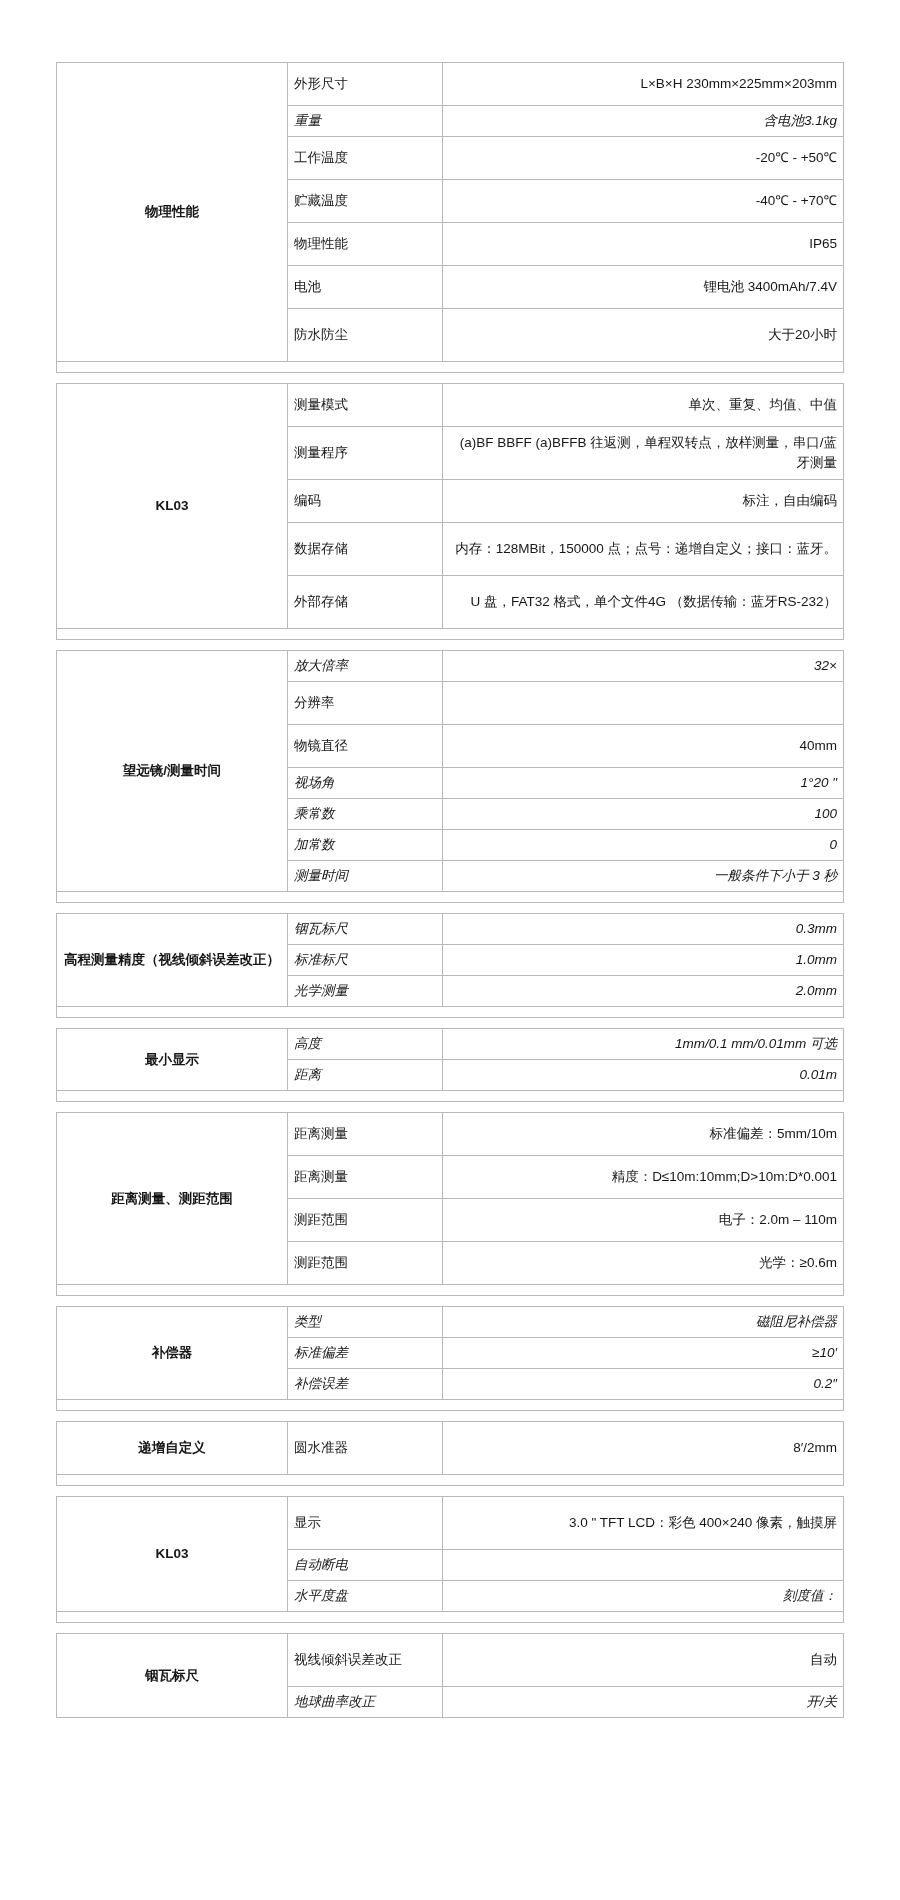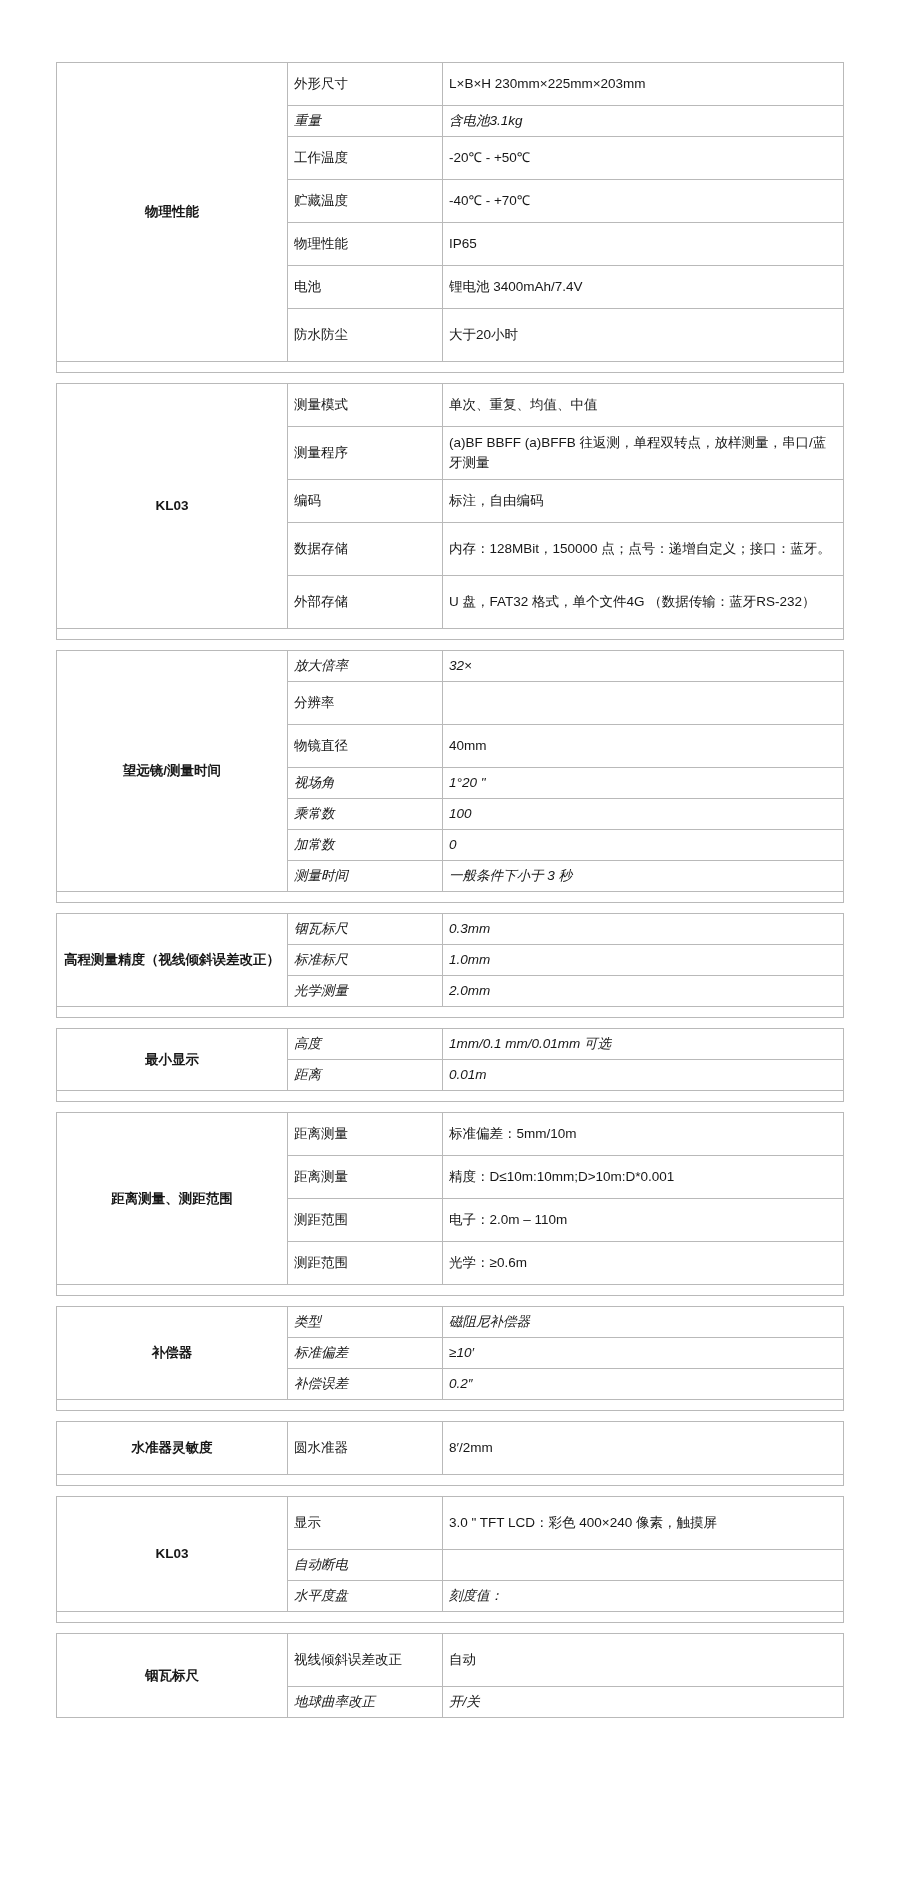--- a/index.html
+++ b/index.html
@@ -35,21 +35,21 @@
   }
   td.cat {
     text-align: center;
     width: 218px;
     font-weight: bold;
   }
   td.sub {
     width: 142px;
   }
   td.val {
-    text-align: left;
+    text-align: right;
   }
   tr.spacer td {
     border-left: 1px solid #b9b9b9;
     border-right: 1px solid #b9b9b9;
     border-top: none;
     border-bottom: none;
     height: 10px;
     padding: 0;
   }
   tr.spacer.line-top td {
@@ -251,21 +251,21 @@
       </tr>
 
       <tr class="spacer line-top line-bottom">
           <td colspan="3"></td>
         </tr>
       <tr class="spacer">
           <td colspan="3" style="border:none;"></td>
         </tr>
 
       <tr>
-        <td class="cat xtall">水准器灵敏度</td>
+        <td class="cat xtall">递增自定义</td>
         <td class="sub xtall">圆水准器</td>
         <td class="val xtall">8′/2mm</td>
       </tr>
 
       <tr class="spacer line-top line-bottom">
           <td colspan="3"></td>
         </tr>
       <tr class="spacer">
           <td colspan="3" style="border:none;"></td>
         </tr>

